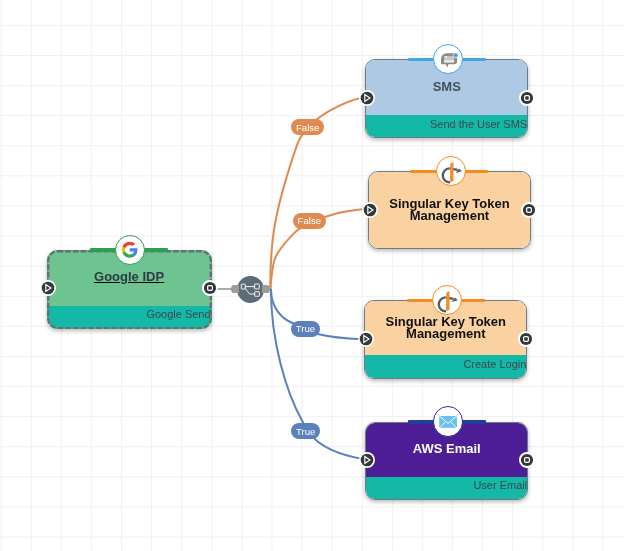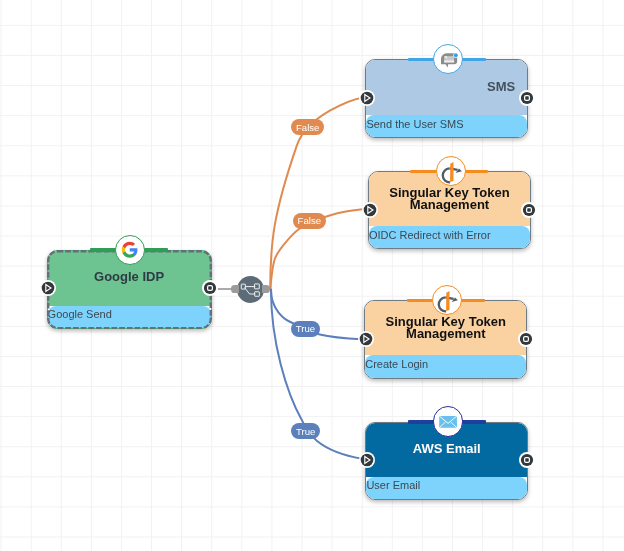--- a/index.html
+++ b/index.html
@@ -52,22 +52,22 @@
   }
   .node-title.one-line{ margin-top:-1.2px; }
   .node-title{
     font-size:13px;font-weight:bold;line-height:12.1px;
     text-align:center;color:#2f3a44;
     padding:0 12px;
     letter-spacing:0px;
   }
   .node-foot{
     flex:0 0 22.5px;
-    background:#7dd3fc;
-    display:flex;align-items:flex-start;justify-content:flex-start;border-radius:8px;
+    background:#14b8a6;
+    display:flex;align-items:flex-start;justify-content:flex-end;
   }
   .node-sub{
     font-size:11px;color:#3d4852;text-align:center;line-height:13px;
     padding-top:2.8px;
   }
   .accent-bar{
     position:absolute;left:50%;transform:translateX(-50%);
     top:-1.4px;width:78px;height:3.6px;border-radius:1px;z-index:4;
   }
 
@@ -154,21 +154,21 @@
       <path d="M8.3 10.6 H18.3" stroke="#eef0f2" stroke-width="1.0" fill="none"></path>
       <path d="M7.5 11.6 L12.6 18.0 H18.3" stroke="#eef0f2" stroke-width="1.0" fill="none" stroke-linejoin="round" stroke-linecap="butt"></path>
       <rect x="4.25" y="8.15" width="4.1" height="4.9" rx="0.4" fill="none" stroke="#eef0f2" stroke-width="1.0"></rect>
       <rect x="17.45" y="7.95" width="4.8" height="4.9" rx="0.4" fill="none" stroke="#eef0f2" stroke-width="1.0"></rect>
       <rect x="17.65" y="15.75" width="4.7" height="4.5" rx="0.4" fill="none" stroke="#eef0f2" stroke-width="1.0"></rect>
     </svg>
   </div>
 
   <div class="node selected" style="left:46.6px;top:249.7px;width:165px;height:79.4px;">
     <div class="node-inner">
-      <div class="node-head" style="background:#6dc491;">
+      <div class="node-head" style="background:#6dc491;text-decoration:underline;">
         <div class="node-title one-line" style="color:#2f3a44;">Google IDP</div>
       </div>
       <div class="node-foot">
         <div class="node-sub">Google Send</div>
       </div>
     </div>
     <svg class="dashring" width="165" height="79.4" viewBox="0 0 165 79.4">
       <rect x="1.2" y="1.2" width="162.6" height="77.0" rx="9.3" ry="9.3" fill="none" stroke="#656e79" stroke-width="2.4" stroke-dasharray="5.8 1.9"></rect>
     </svg>
     <div class="accent-bar" style="background:#2e9e57;"></div>
@@ -189,21 +189,21 @@
     <div class="port" style="right:-6.5px;top:30.7px;">
       <svg width="16" height="16" viewBox="0 0 16 16">
         <circle cx="8" cy="8" r="6.1" fill="#32383c"></circle>
         <rect x="5.6" y="5.6" width="4.8" height="4.8" rx="1.4" fill="#32383c" stroke="#ffffff" stroke-width="1.25"></rect>
       </svg>
     </div>
   </div>
 
   <div class="node" style="left:365.4px;top:59.2px;width:162.8px;height:79.3px;">
     <div class="node-inner">
-      <div class="node-head" style="background:#aec9e3;justify-content:flex-end;">
+      <div class="node-head" style="background:#aec9e3;">
         <div class="node-title one-line" style="color:#43505c;">SMS</div>
       </div>
       <div class="node-foot">
         <div class="node-sub">Send the User SMS</div>
       </div>
     </div>
     <div class="accent-bar" style="background:#42a5e8;"></div>
     <div class="badge" style="left:67.25px;top:-15.2px;border:1.5px solid #42a5e8;">
       <svg width="20" height="20" viewBox="0 0 24 24">
         <path d="M3.6 11.8 a6.6 6.6 0 0 1 6.6 -6.6 h9.2 a3.6 3.6 0 0 1 3.6 3.6 v6.0 a3.6 3.6 0 0 1 -3.6 3.6 h-7.2 l-0.6 3.8 l-2.6 -3.8 h-5.4 z" fill="#8c8c8c"></path>
@@ -226,23 +226,20 @@
         <rect x="5.6" y="5.6" width="4.8" height="4.8" rx="1.4" fill="#32383c" stroke="#ffffff" stroke-width="1.25"></rect>
       </svg>
     </div>
   </div>
 
   <div class="node" style="left:368px;top:170.9px;width:162.9px;height:78.6px;">
     <div class="node-inner">
       <div class="node-head" style="background:#fad1a0;">
         <div class="node-title" style="color:#111111;">Singular Key Token Management</div>
       </div>
-      <div class="node-foot">
-        <div class="node-sub">OIDC Redirect with Error</div>
-      </div>
     </div>
     <div class="accent-bar" style="background:#f68b1f;"></div>
     <div class="badge" style="left:67.5px;top:-15.2px;border:1.5px solid #f68b1f;">
       <svg width="26" height="26" viewBox="0 0 24 24">
         <path d="M10.5 9.6 A 5.63 5.63 0 1 0 11.17 22.43" fill="none" stroke="#515c66" stroke-width="2.17" stroke-linecap="butt"></path>
         <path d="M10.5 9.6 L 18.1 10.9" fill="none" stroke="#515c66" stroke-width="2.17" stroke-linecap="butt"></path>
         <path d="M19.38 9.78 L 22.06 12.28 L 16.25 13.94 Z" fill="#515c66"></path>
         <path d="M11.35 5.35 L 14.31 3.6 L 14.31 21.14 L 11.17 22.25 Z" fill="#f68b1f"></path>
       </svg>
     </div>
@@ -287,21 +284,21 @@
     <div class="port" style="right:-6.5px;top:30.7px;">
       <svg width="16" height="16" viewBox="0 0 16 16">
         <circle cx="8" cy="8" r="6.1" fill="#32383c"></circle>
         <rect x="5.6" y="5.6" width="4.8" height="4.8" rx="1.4" fill="#32383c" stroke="#ffffff" stroke-width="1.25"></rect>
       </svg>
     </div>
   </div>
 
   <div class="node" style="left:365.4px;top:421.5px;width:162.8px;height:78.5px;">
     <div class="node-inner">
-      <div class="node-head" style="background:#0369a1;">
+      <div class="node-head" style="background:#4c1d95;">
         <div class="node-title one-line" style="color:#ffffff;">AWS Email</div>
       </div>
       <div class="node-foot">
         <div class="node-sub">User Email</div>
       </div>
     </div>
     <div class="accent-bar" style="background:#1f3e9e;"></div>
     <div class="badge" style="left:67.3px;top:-15.2px;border:1.5px solid #2a2f9b;">
       <svg width="19.5" height="19.5" viewBox="0 0 24 24">
         <rect x="1.5" y="4.85" width="21.8" height="14.65" rx="0.5" fill="#69c0ec"></rect>

